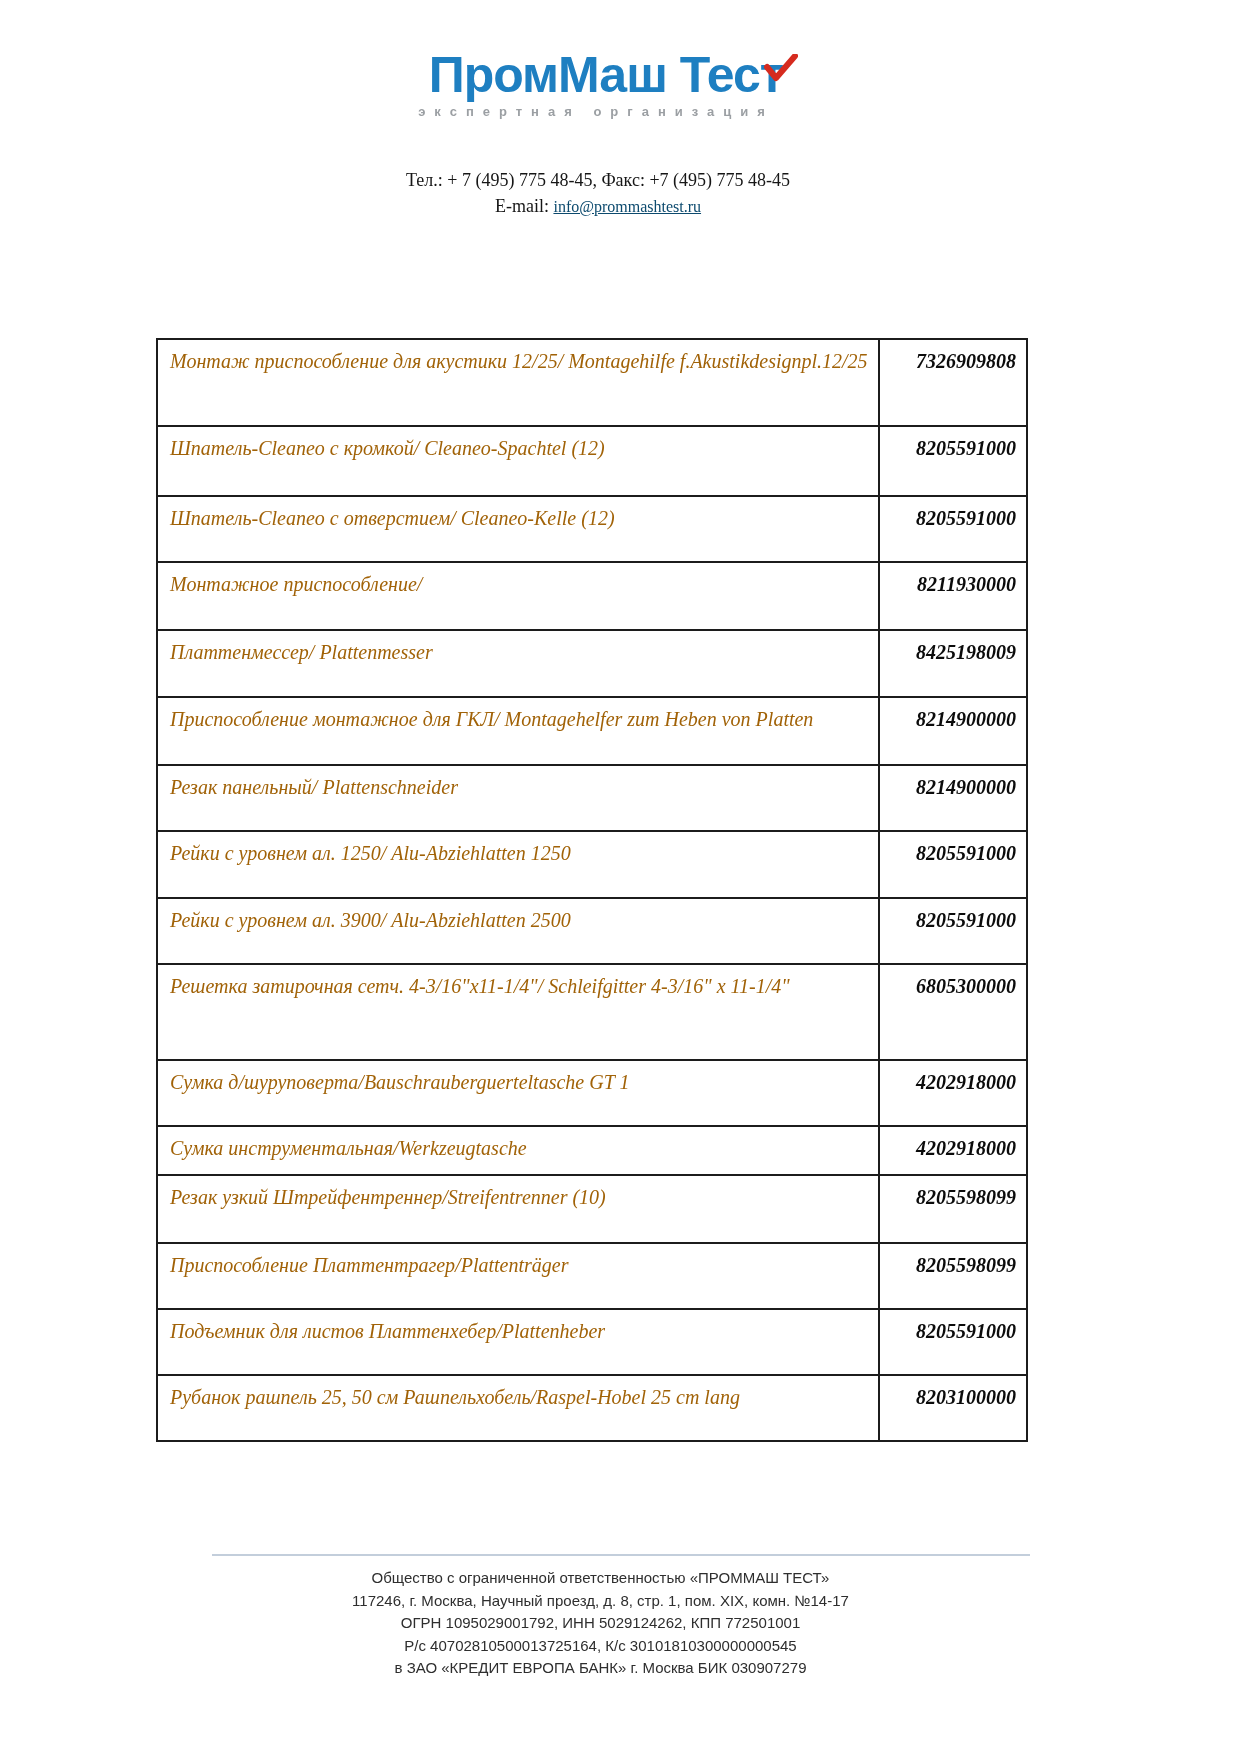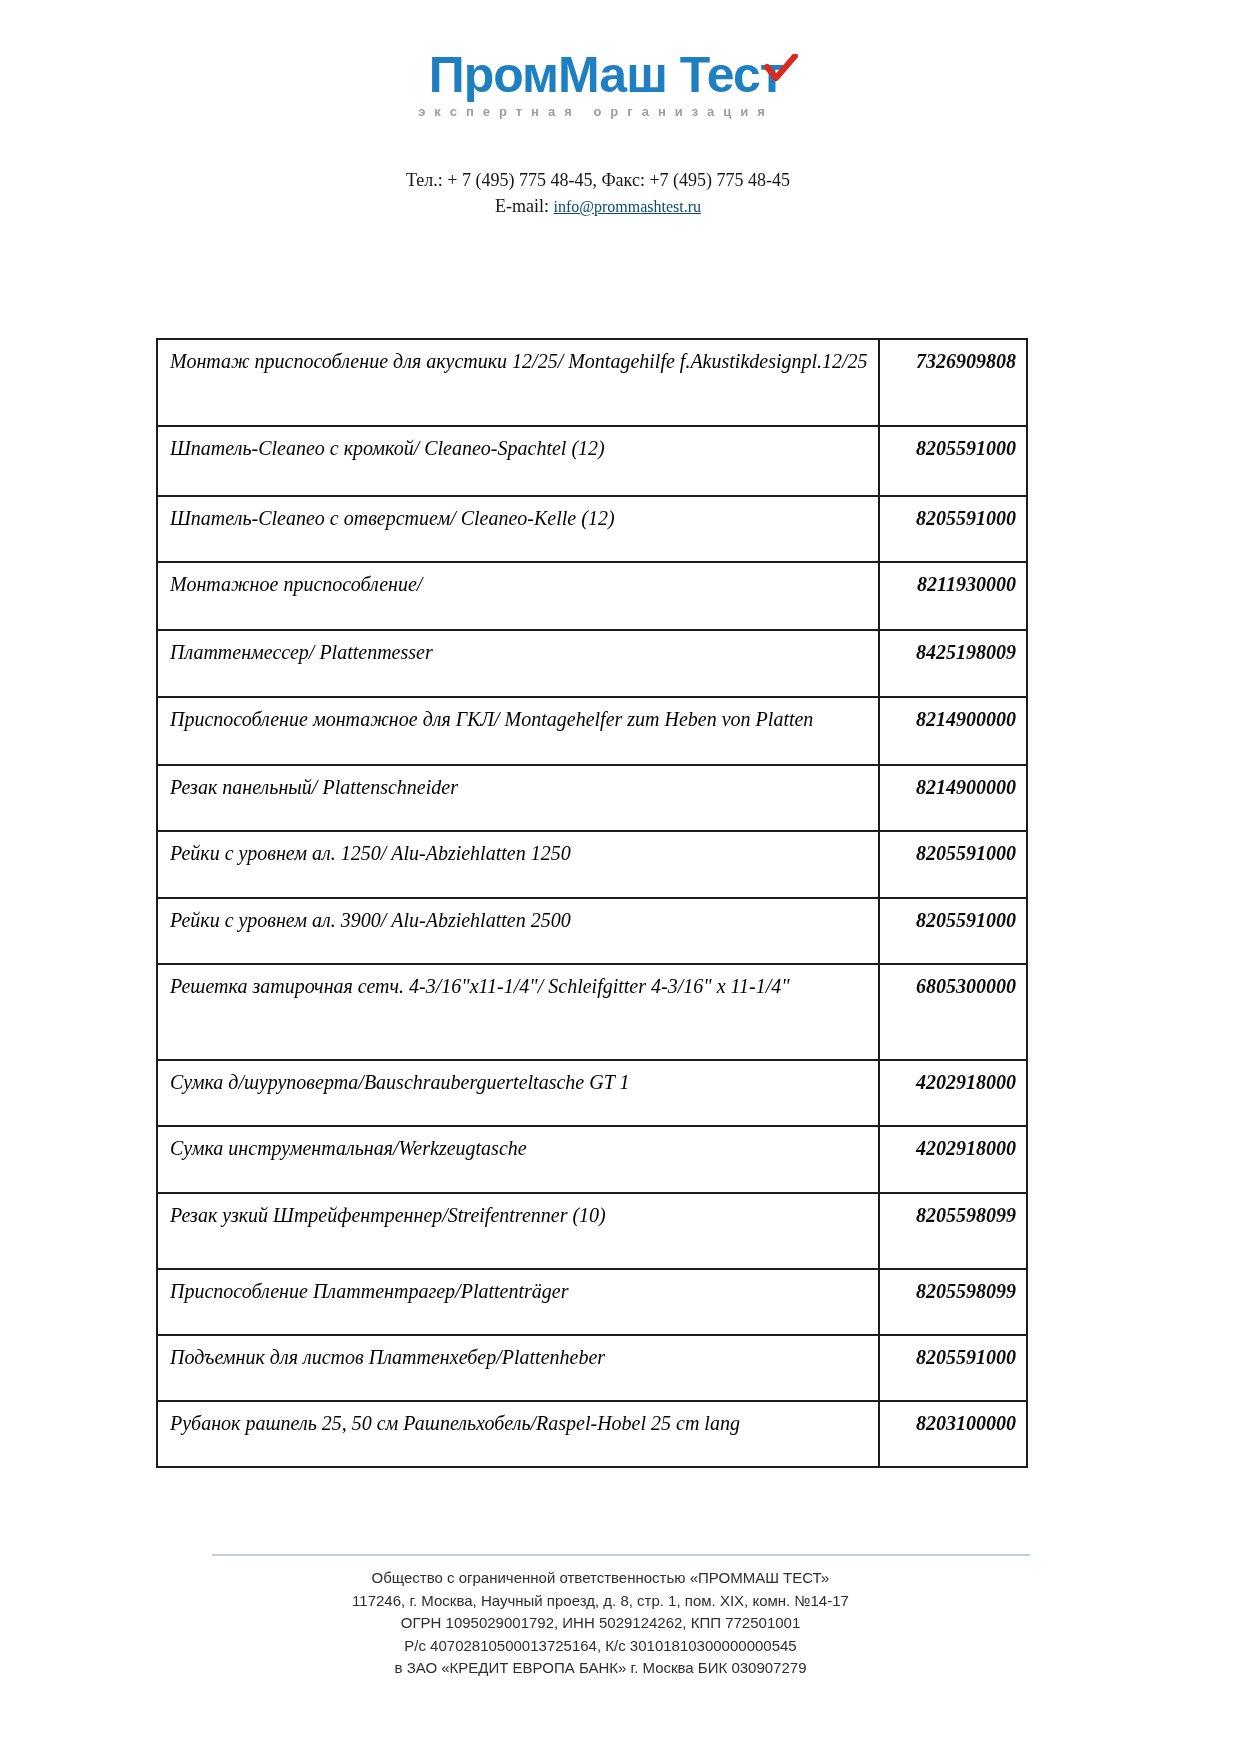--- a/index.html
+++ b/index.html
@@ -62,41 +62,41 @@
   .goods-table td{
     border:2px solid #1c1c1c;
     vertical-align:top;
     padding:7px 10px 6px 12px;
   }
   .goods-table .name-cell{
     width:698px;
     font-style:italic;
     font-size:20px;
     line-height:28px;
-    color:#000000;
+    color:#a16207;
   }
   .goods-table .code-cell{
     font-style:italic;
     font-weight:bold;
     font-size:20px;
     line-height:28px;
     color:#0b0b0b;
     padding-left:12px;
     text-align:right;
   }
   .goods-table tr{height:66px;}
   .goods-table tr:nth-child(1){height:87px;}
   .goods-table tr:nth-child(2){height:70px;}
   .goods-table tr:nth-child(4){height:68px;}
   .goods-table tr:nth-child(5){height:67px;}
   .goods-table tr:nth-child(6){height:68px;}
   .goods-table tr:nth-child(8){height:67px;}
   .goods-table tr:nth-child(10){height:96px;}
-  .goods-table tr:nth-child(12){height:67px;}
-  .goods-table tr:nth-child(13){height:76px;}
+  .goods-table tr:nth-child(12){height:49px;}
+  .goods-table tr:nth-child(13){height:68px;}
   
   .footer-divider{
     position:absolute;top:1554px;left:212px;
     width:818px;height:2px;
     background:#c3cedb;
   }
   .footer{
     position:absolute;top:1567px;left:8px;width:1185px;
     text-align:center;
     font-family:"Liberation Sans", sans-serif;

